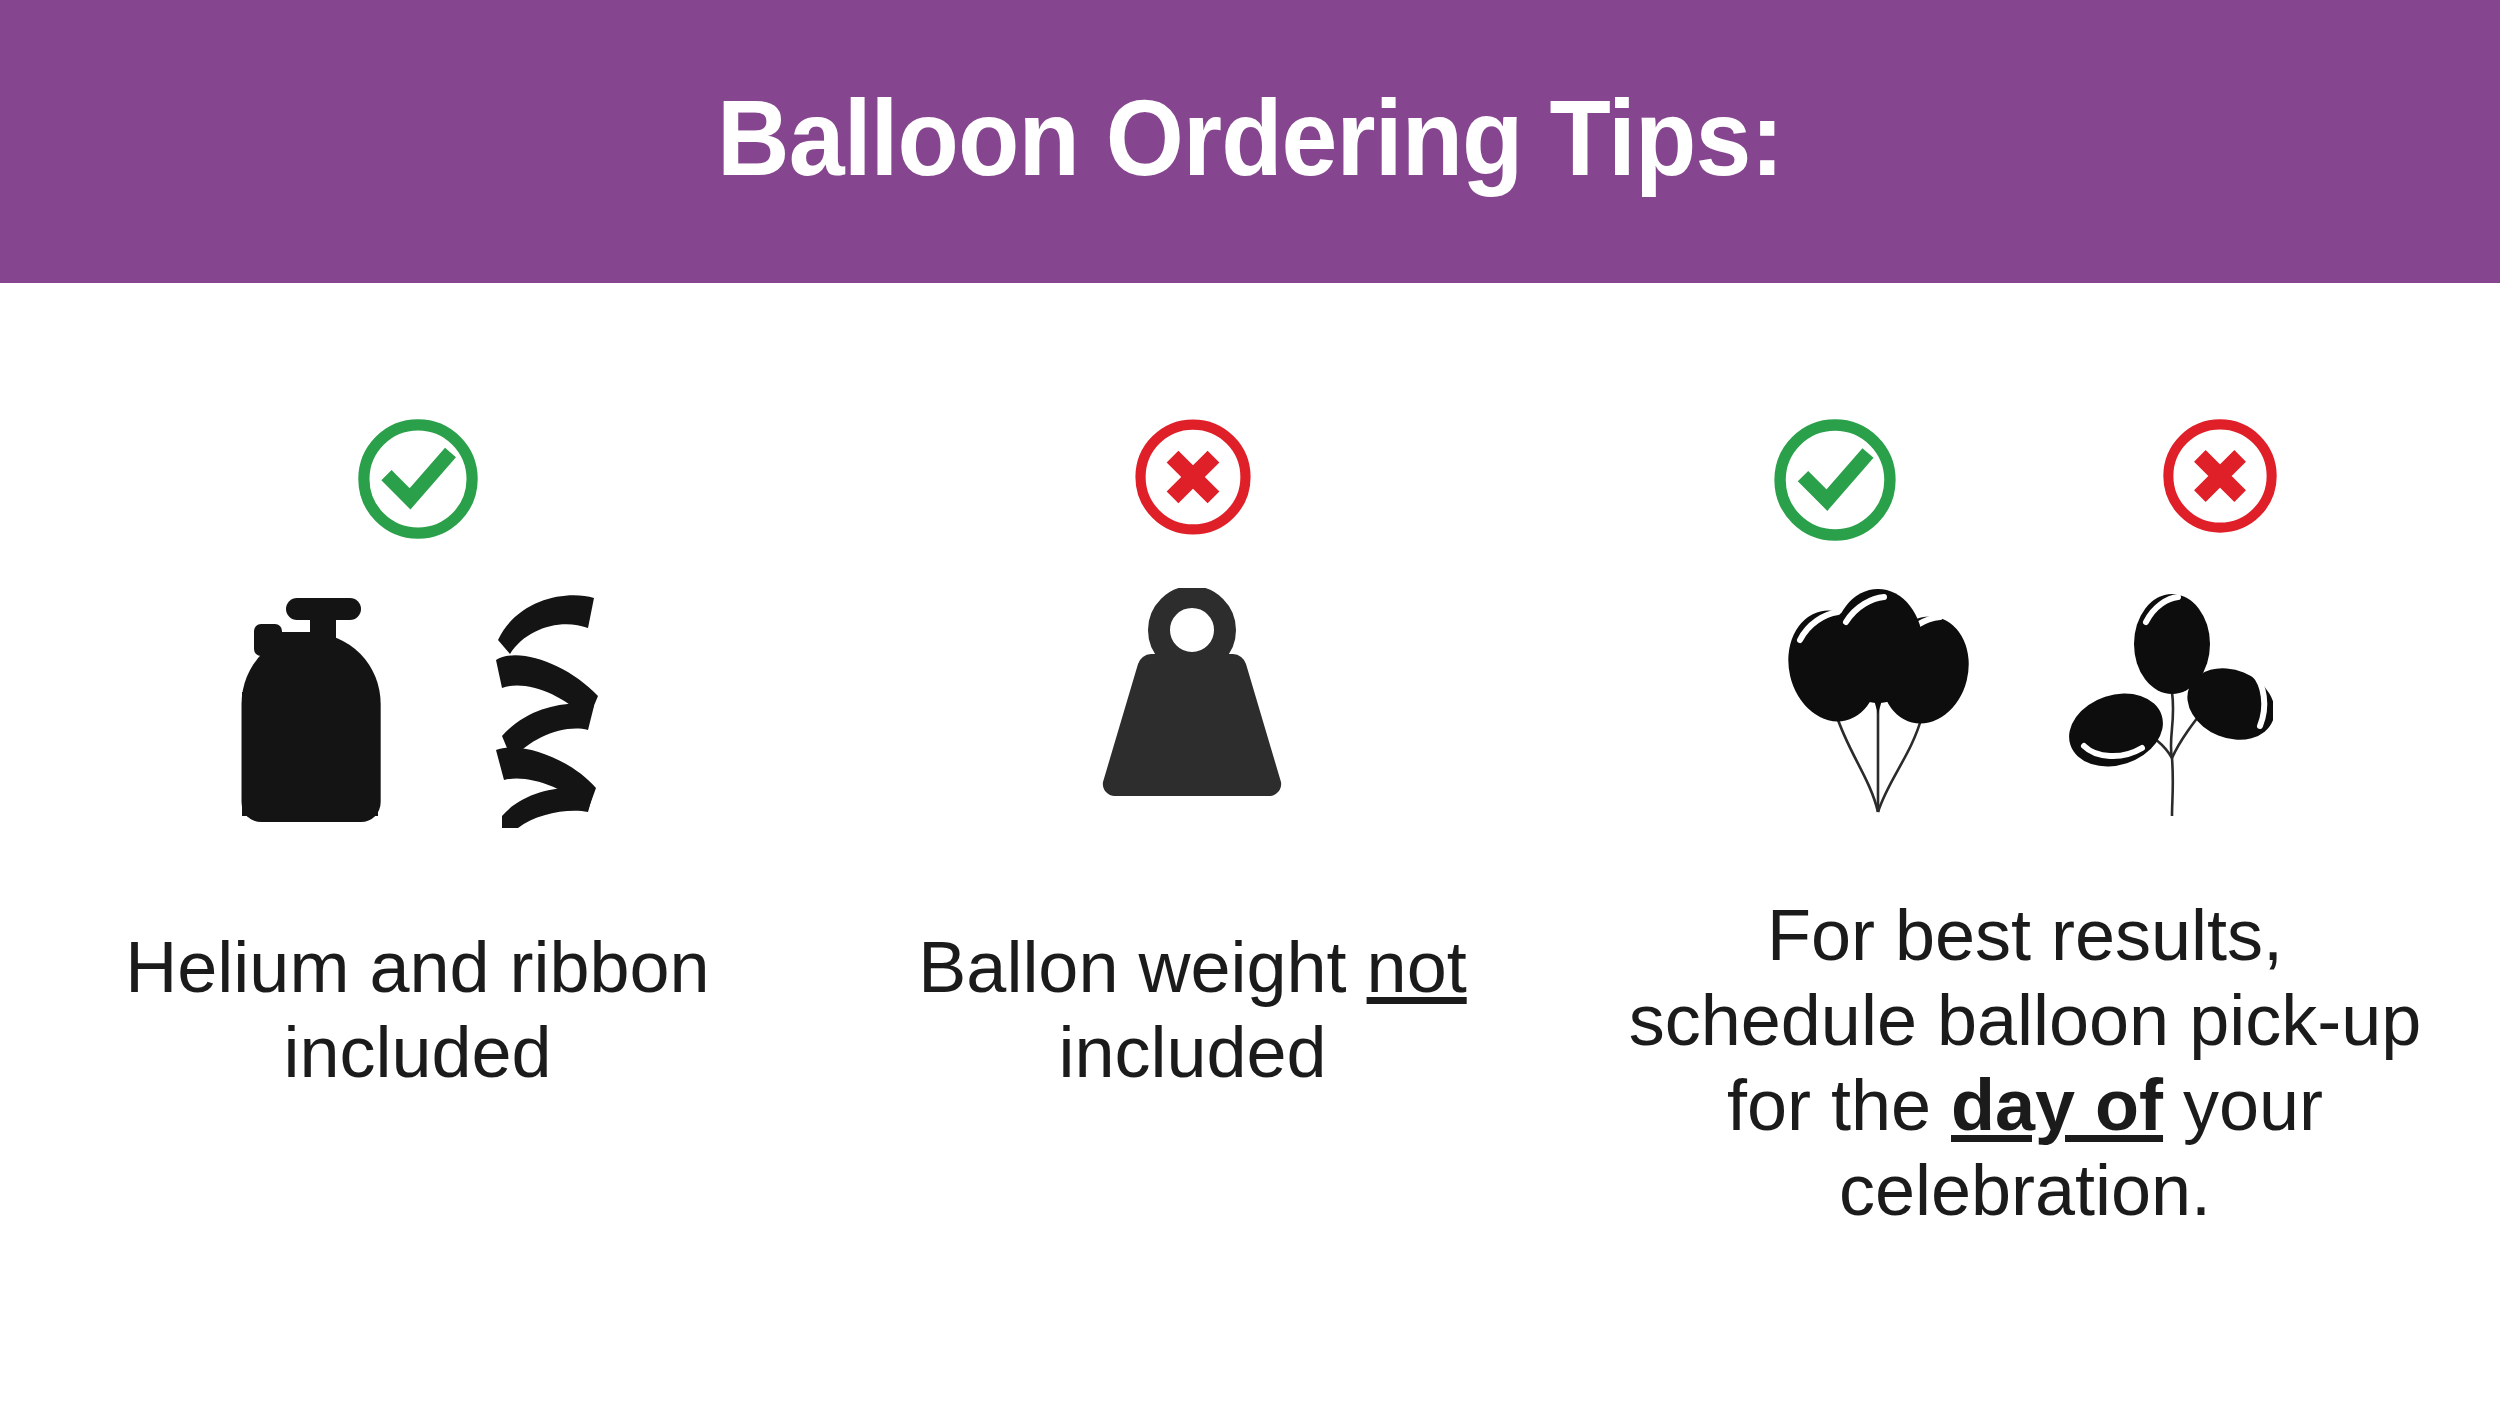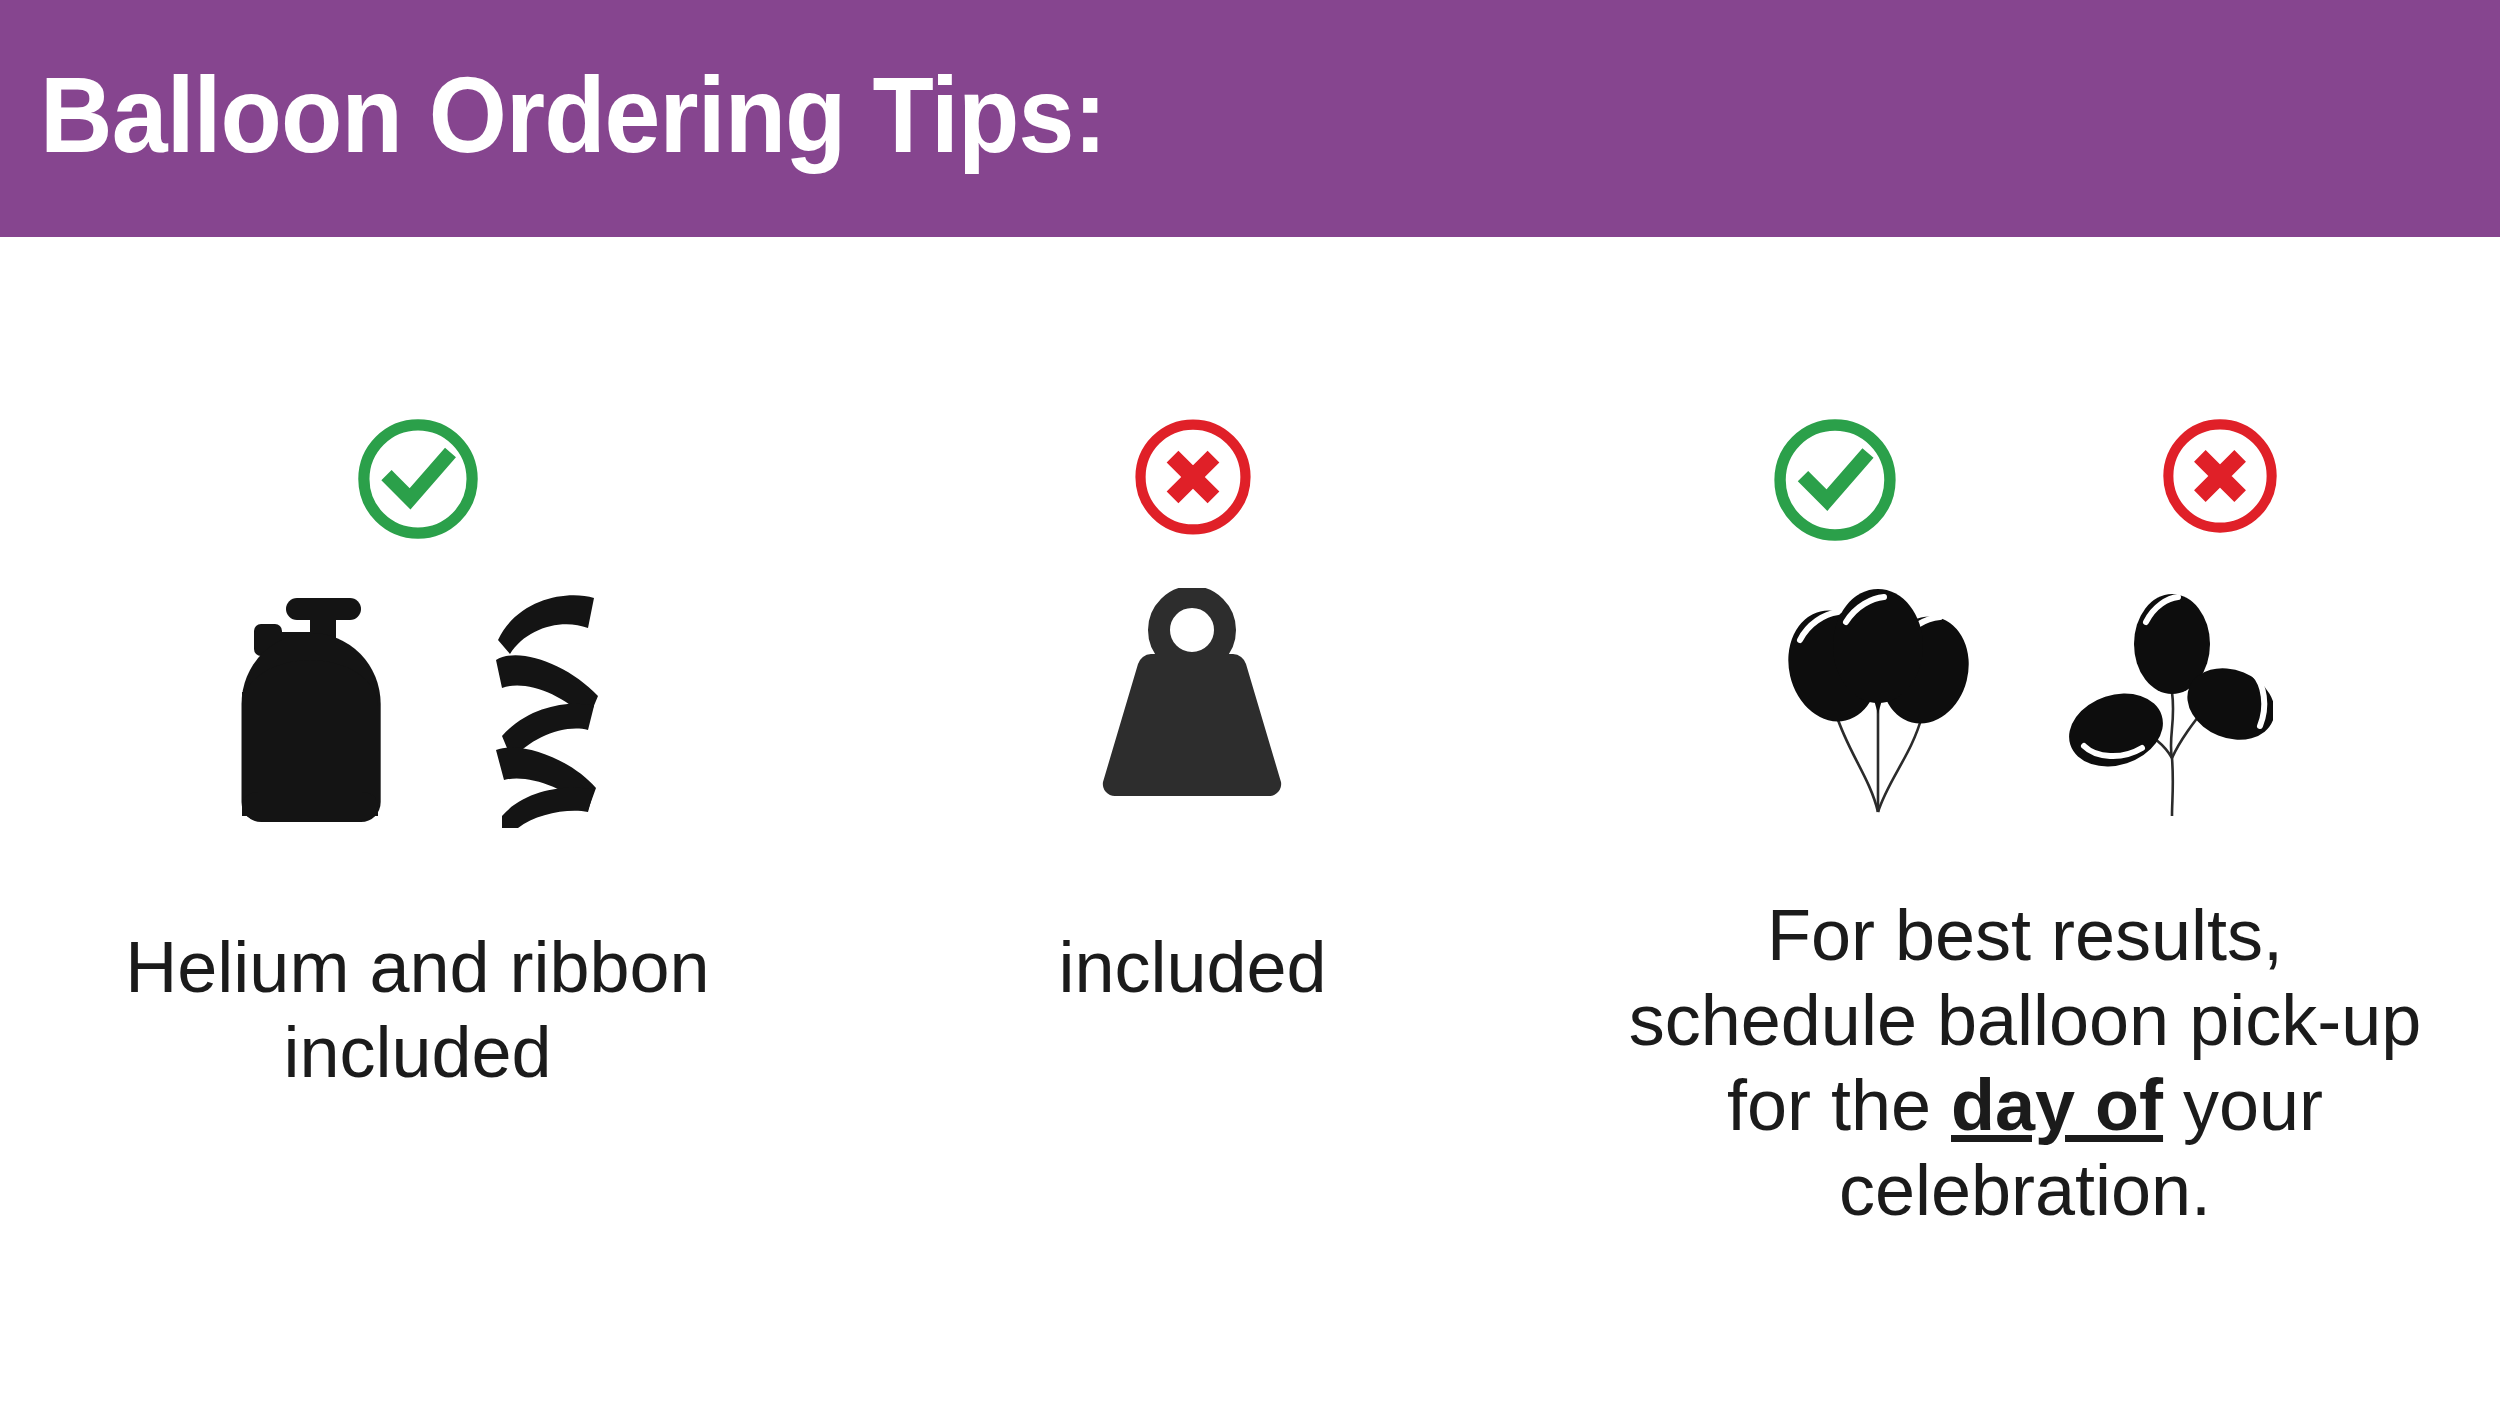--- a/index.html
+++ b/index.html
@@ -14,25 +14,25 @@
     overflow: hidden;
     position: relative;
   }
 
   
   #header-band {
     position: absolute;
     left: 0;
     top: 0;
     width: 2500px;
-    height: 237px;
+    height: 283px;
     background: #86458F;
     display: flex;
     align-items: center;
-    justify-content: flex-start;
+    justify-content: center;
   }
   #header-title {
     color: #FFFFFF;
     font-family: "Liberation Sans Narrow", "Liberation Sans", sans-serif;
     font-size: 108px;
     font-weight: bold;
     letter-spacing: -1px;
     line-height: 1;
     white-space: nowrap;
     transform: scaleX(0.93);
@@ -171,20 +171,21 @@
 
         <circle cx="117" cy="42" r="33" fill="none" stroke="#2D2D2D" stroke-width="22"></circle>
 
         <path d="M76 66 L158 66 A14 14 0 0 1 171 76 L206 194
                  A12 12 0 0 1 194 208 L40 208 A12 12 0 0 1 28 194
                  L63 76 A14 14 0 0 1 76 66 Z" fill="#2D2D2D"></path>
       </svg>
     </div>
 
     <div class="caption" id="caption-2">
+      <div><span>Ballon weight </span><span class="u">not</span></div>
       <div>included</div>
     </div>
   </div>
 
   <div class="column" id="column-3">
 
     <div class="status-row">
       <svg class="status-icon" width="134" height="134" viewBox="0 0 100 100">
         <circle cx="50" cy="50" r="41" fill="none" stroke="#2BA04A" stroke-width="8.5"></circle>
         <path d="M30 51 L44 65 L71 34" fill="none" stroke="#2BA04A" stroke-width="11" stroke-linecap="square" stroke-linejoin="miter"></path>

